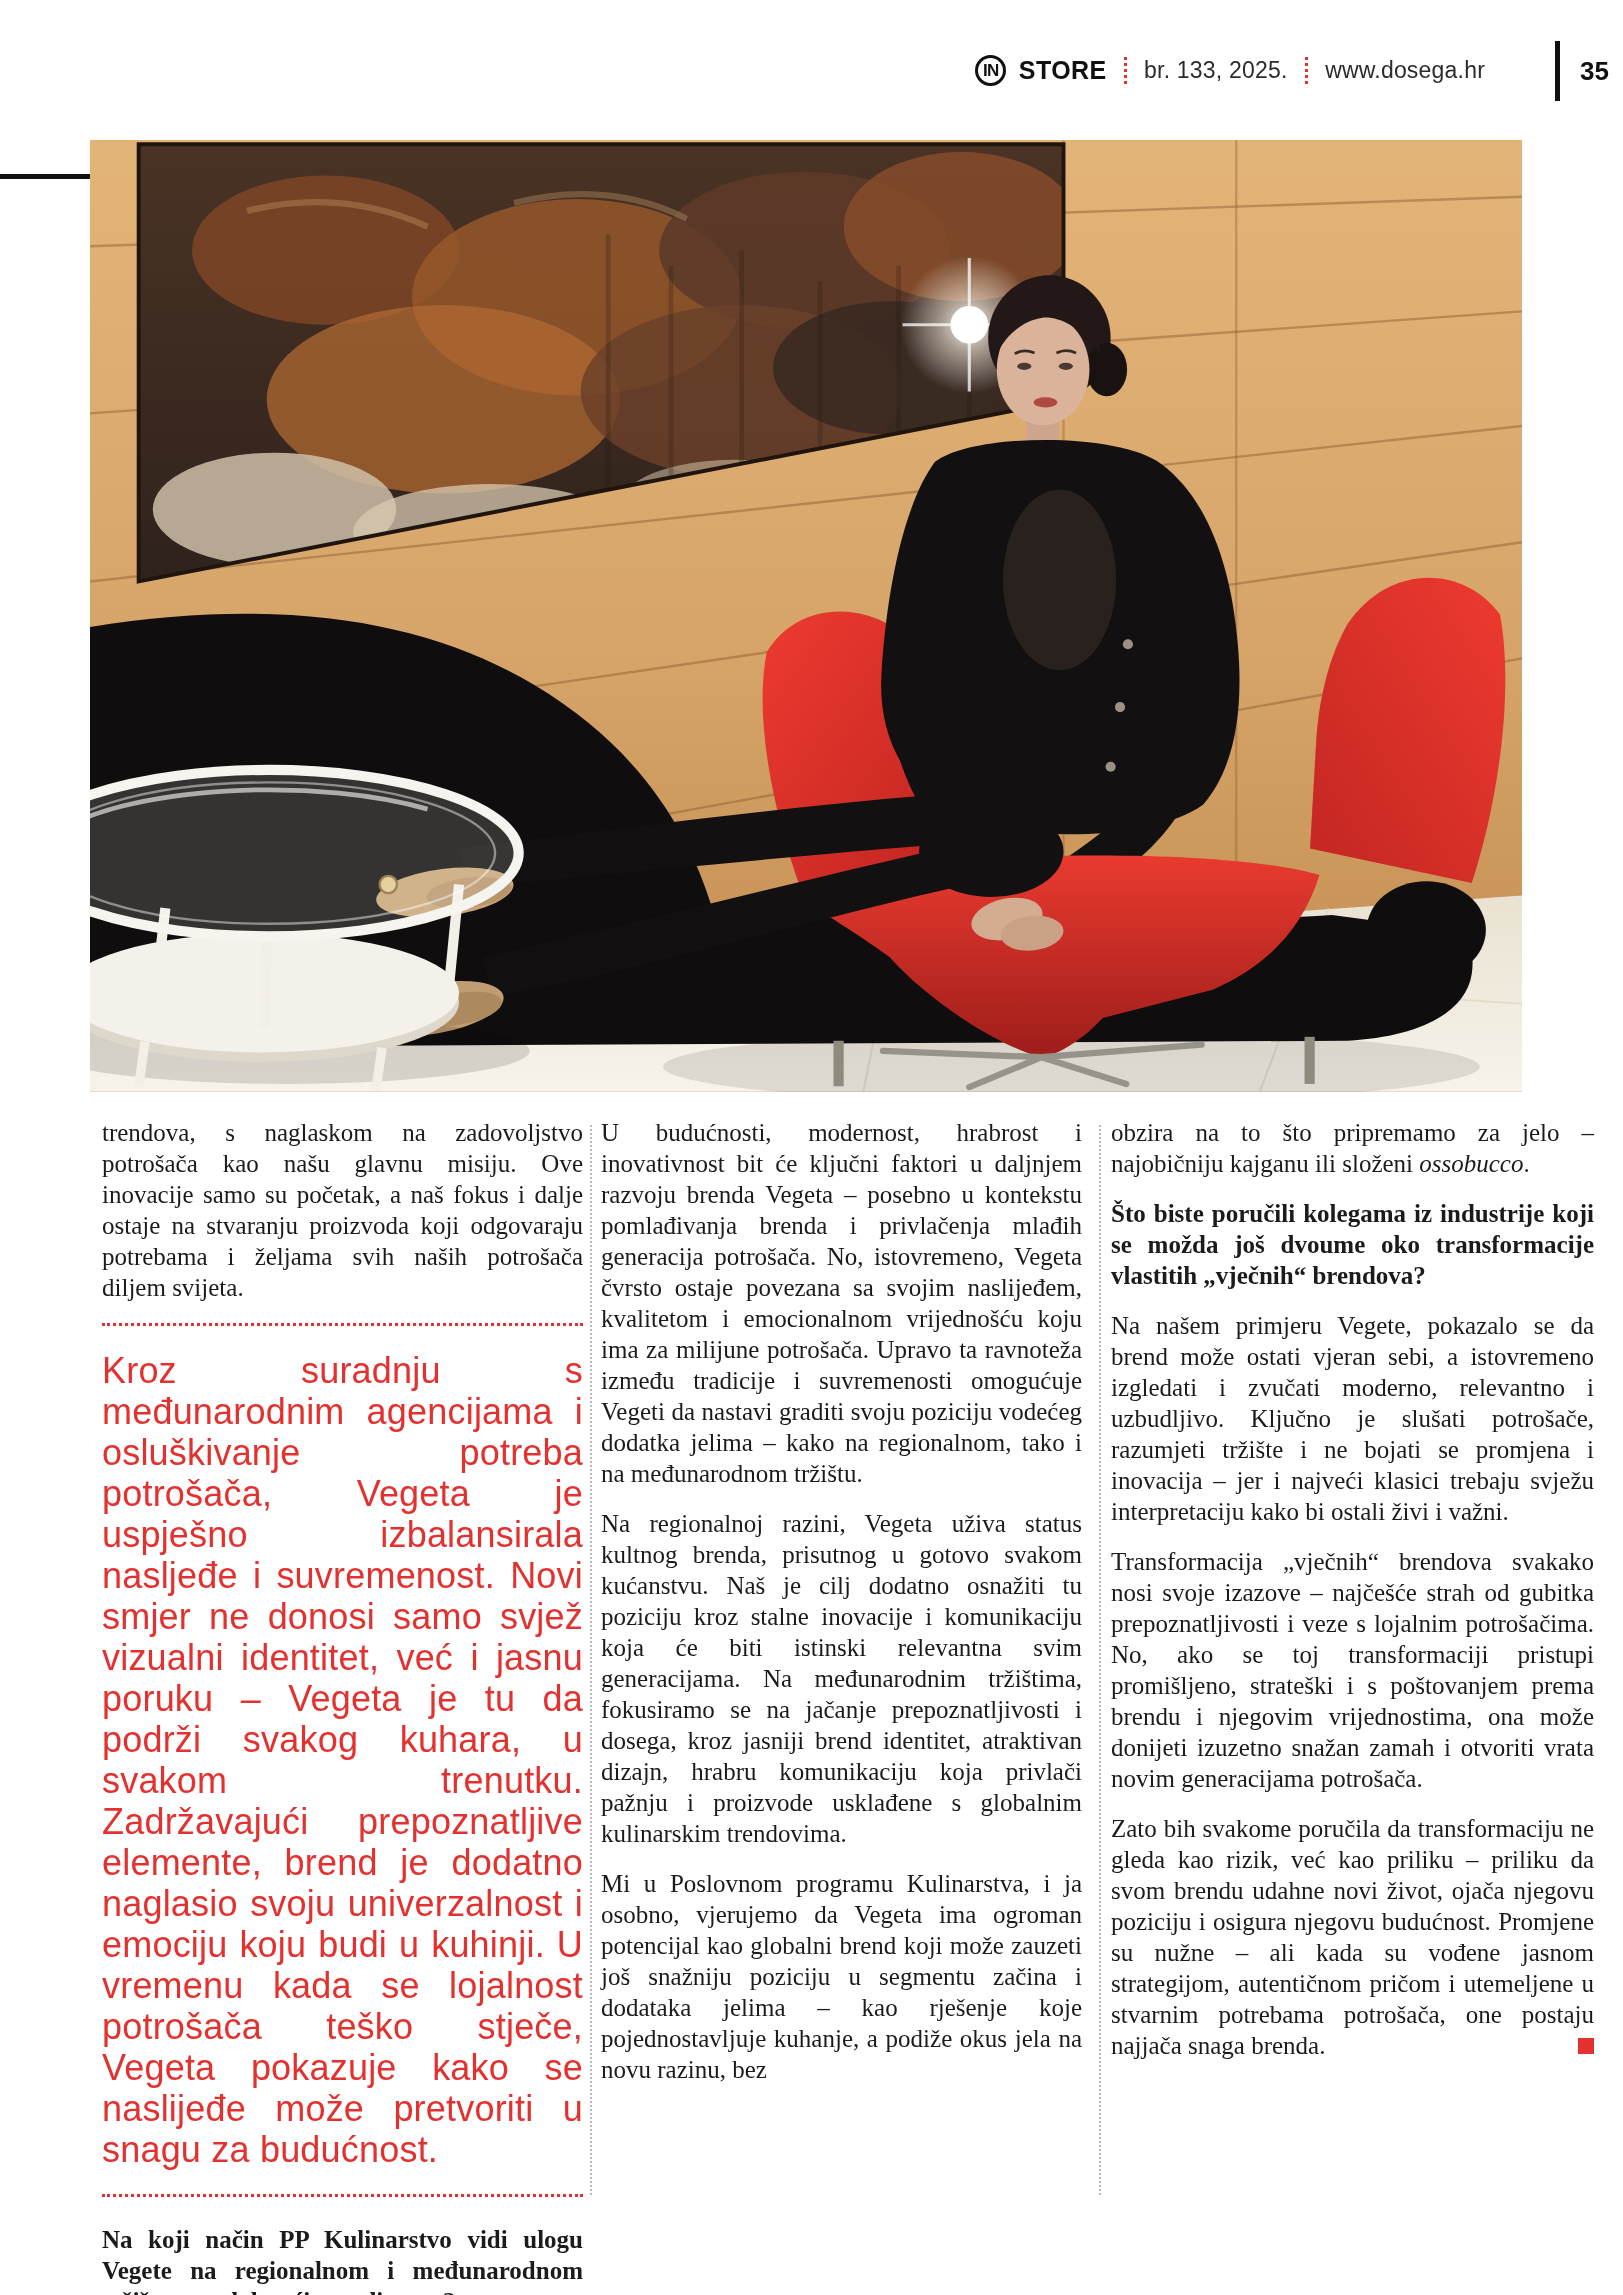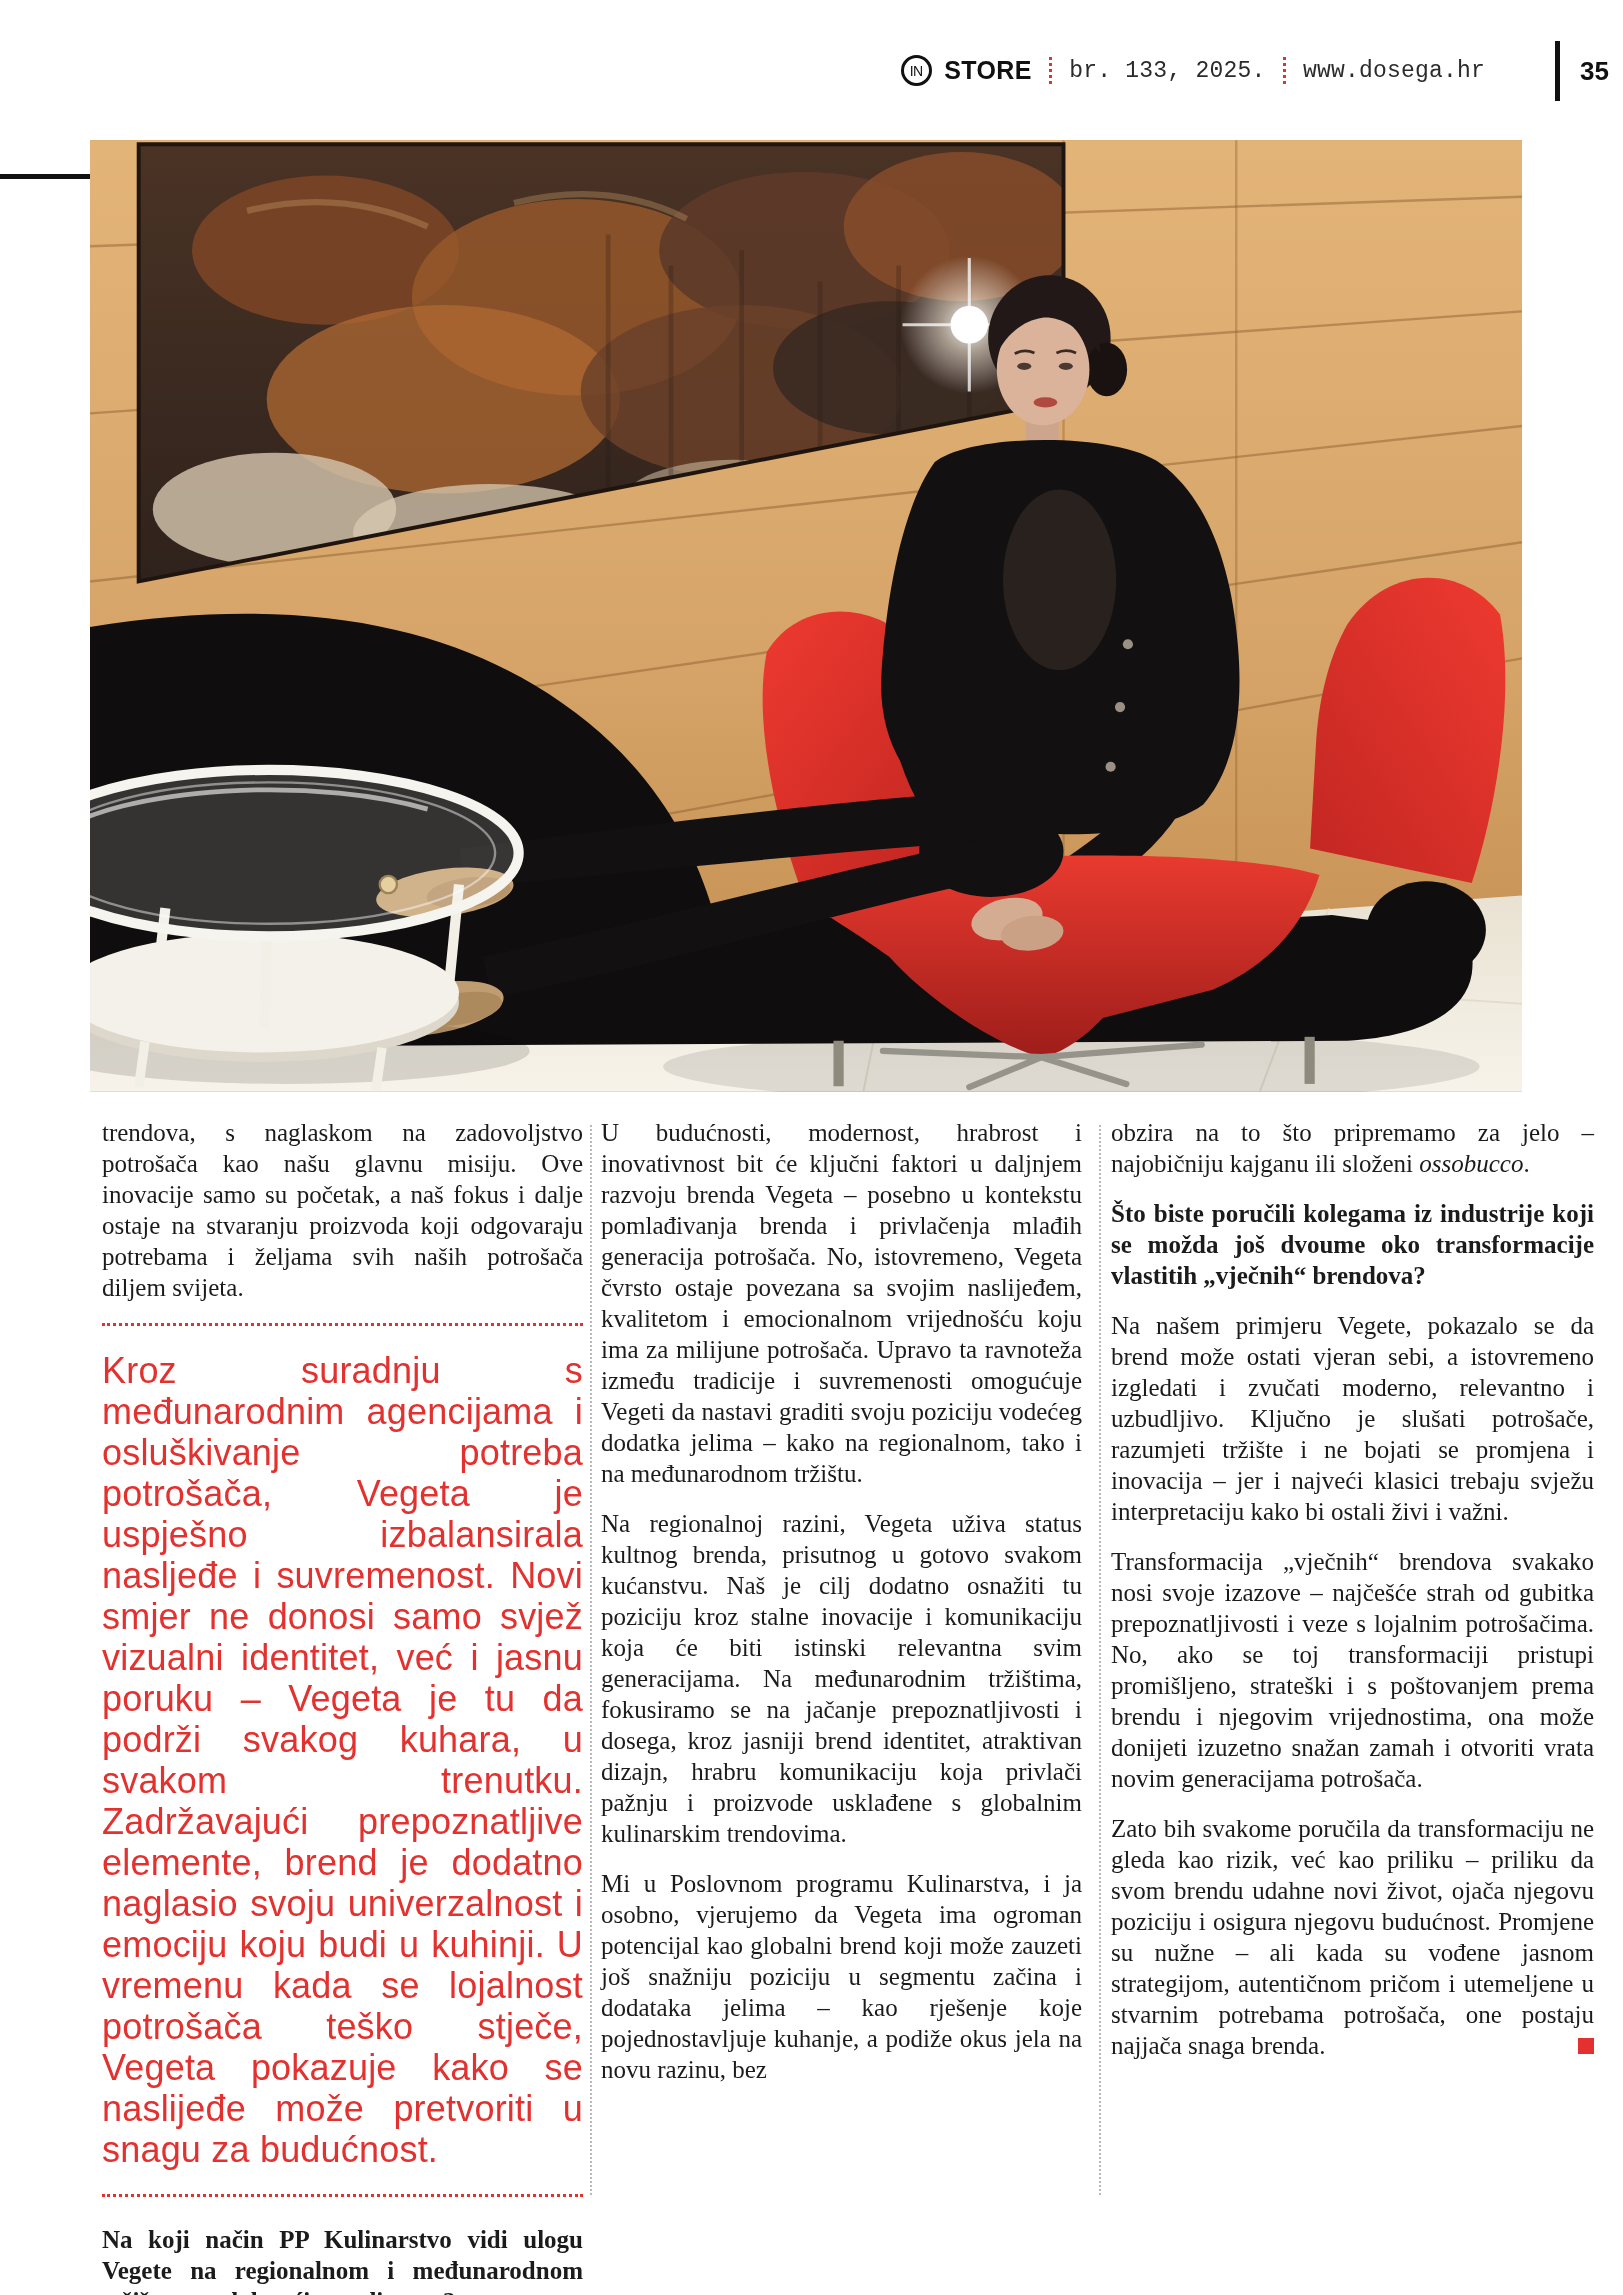--- a/index.html
+++ b/index.html
@@ -4,24 +4,24 @@
 <style>
   html,body{margin:0;padding:0;background:#ffffff;}
   .page{position:relative;width:1623px;height:2295px;background:#ffffff;overflow:hidden;
         font-family:"Liberation Serif",serif;color:#1c1c1c;}
 
   
   .brand{position:absolute;top:55px;right:138px;display:flex;align-items:center;gap:12.6px;
          font-family:"Liberation Sans",sans-serif;}
   .logo-circle{width:31px;height:31px;border:3.1px solid #111;border-radius:50%;
                display:flex;align-items:center;justify-content:center;
-               font-weight:normal;font-size:14px;letter-spacing:-0.8px;color:#111;box-sizing:border-box;}
+               font-weight:bold;font-size:17px;letter-spacing:-0.8px;color:#111;box-sizing:border-box;}
   .logo-store{font-weight:800;font-size:25px;letter-spacing:0.4px;color:#111;text-align:center;}
   .dot-sep{height:27px;border-left:3.1px dotted #e2312e;margin:0 4.7px;}
-  .issue,.website{font-size:23px;color:#2b2b2b;letter-spacing:0.2px;font-family:Liberation Mono, monospace;}
+  .issue,.website{font-size:23px;color:#2b2b2b;letter-spacing:0.2px;}
   .pagenum-block{position:absolute;top:41px;right:14px;display:flex;align-items:center;gap:20.4px;}
   .pagenum-bar{width:4.7px;height:60px;background:#111;}
   .pagenum{font-family:"Liberation Sans",sans-serif;font-weight:800;font-size:26px;color:#111;}
 
   .left-tick{position:absolute;left:0;top:174px;width:90px;height:4.7px;background:#111;}
 
   
   .photo{position:absolute;left:90px;top:140px;width:1432px;height:952px;margin:0;
          overflow:hidden;background:#d8a96c;}
   .photo svg{display:block;}

